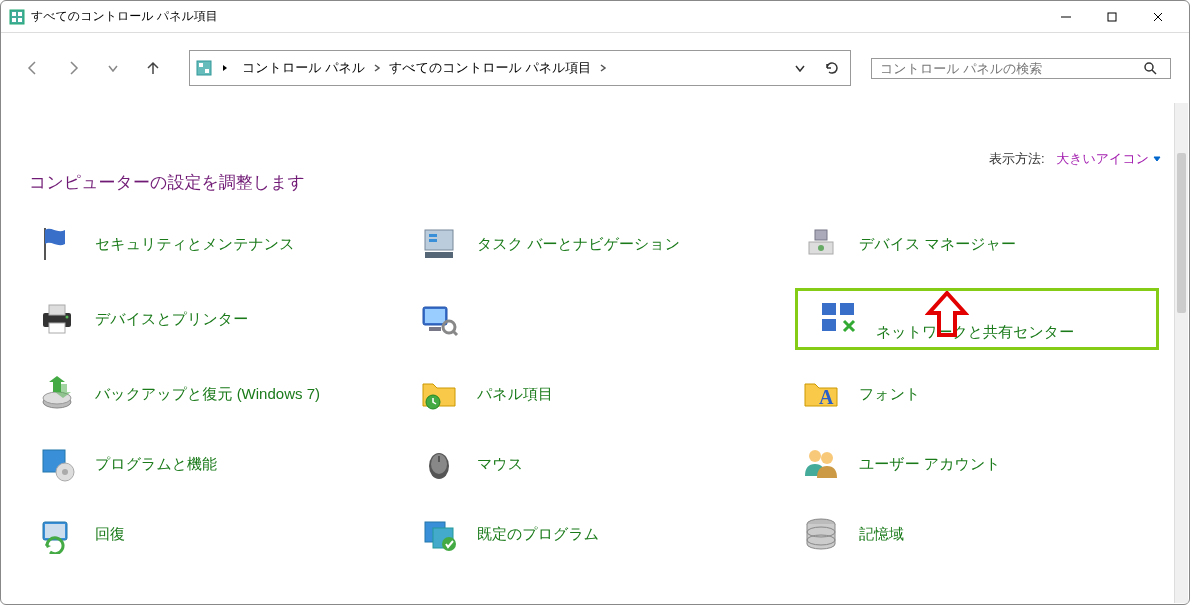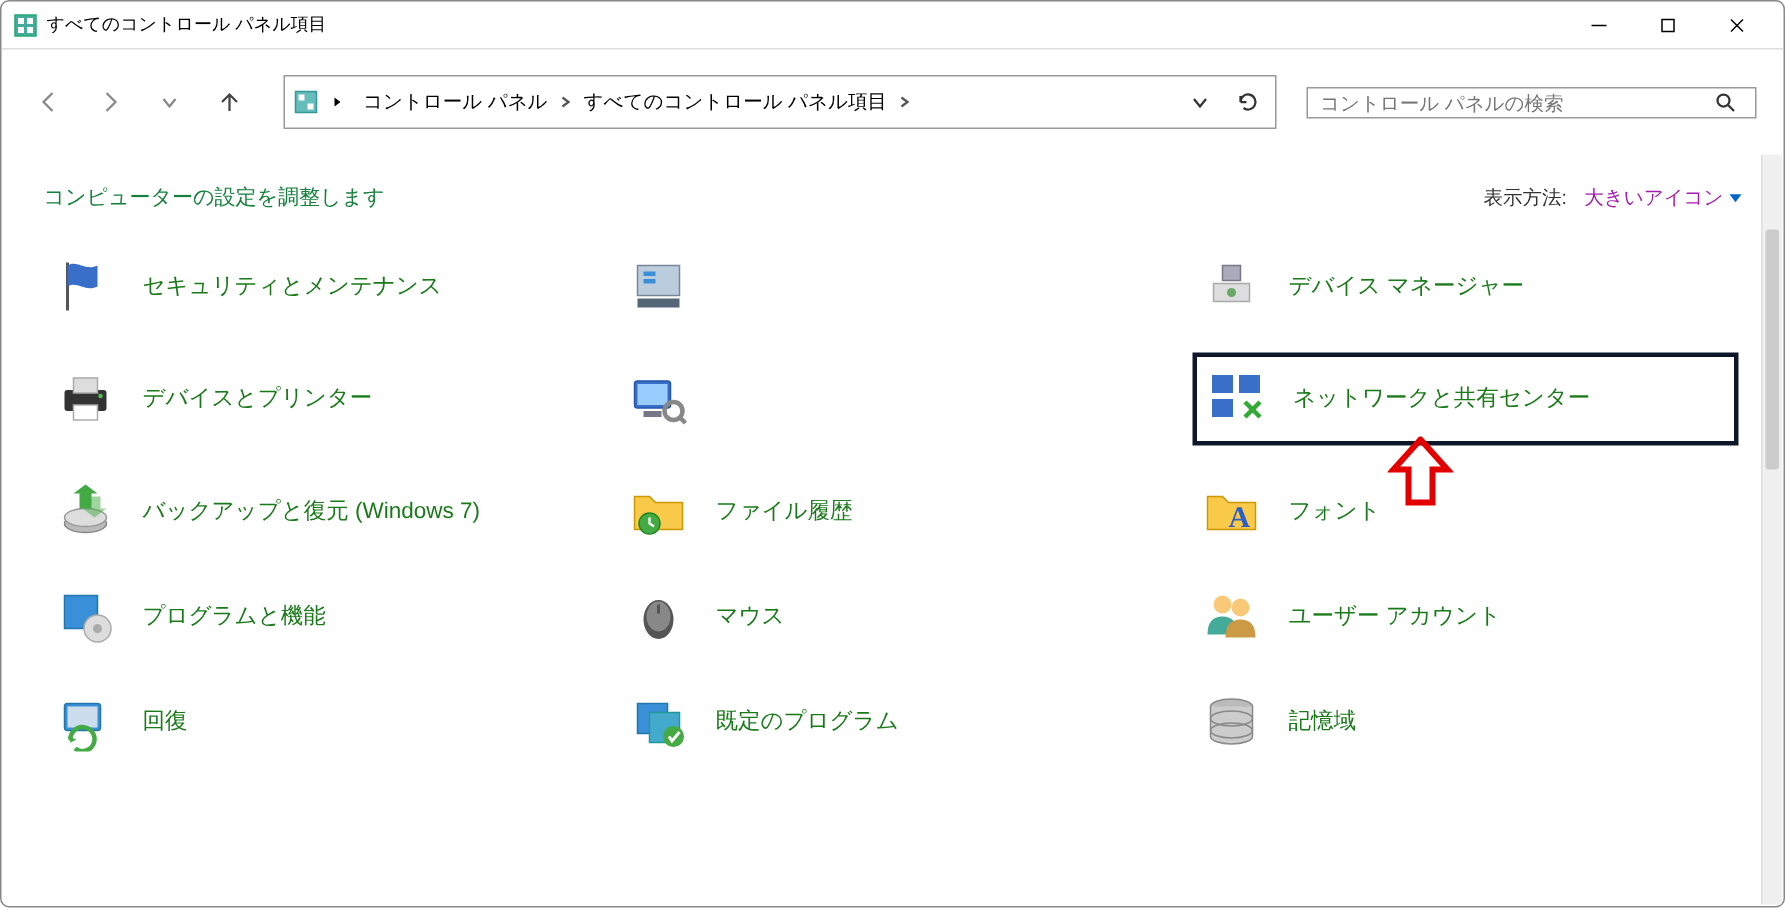--- a/index.html
+++ b/index.html
@@ -28,30 +28,30 @@
 .address-bar .addr-btn { width: 24px; height: 24px; display: flex; align-items: center; justify-content: center; }
 .address-bar .addr-btn svg { stroke: #333; fill: none; stroke-width: 1.5; }
 
 .search-bar { width: 300px; height: 21px; border: 1px solid #999; display: flex; padding: 0 8px; margin-left: 8px; }
 .search-bar input { flex: 1; border: none; outline: none; font-size: 13px; background: transparent; color: #666; }
 .search-bar .search-btn { width: 24px; display: flex; align-items: center; justify-content: center; }
 .search-bar .search-btn svg { stroke: #333; fill: none; stroke-width: 1.5; }
 
 .content { padding: 0 20px 20px 20px; position: relative; height: calc(100% - 102px); overflow: hidden; }
 .header-row { display: flex; align-items: center; padding: 20px 8px 24px 8px; }
-.header-row .heading { color: #15803d; font-size: 14px; font-weight: normal; }
+.header-row .heading { color: #701a75; font-size: 17px; font-weight: normal; margin-top: 48px; }
 .header-row .view-by { margin-left: auto; font-size: 13px; color: #333; }
 .header-row .view-val { color: #a21caf; margin-left: 8px; display: inline-flex; align-items: center; gap: 4px; }
 .header-row .view-val svg { stroke: #0066cc; fill: #0066cc; }
 
 .grid { display: grid; grid-template-columns: repeat(3, 1fr); column-gap: 20px; row-gap: 28px; padding: 0 10px; gap: 18px; }
 .item { display: flex; align-items: center; gap: 16px; padding: 4px; }
 .item .icon-box { width: 44px; height: 44px; display: flex; align-items: center; justify-content: center; flex-shrink: 0; }
 .item .label { color: #1a7a1a; font-size: 15px; line-height: 1.3; }
-.item.highlighted { border: 3px solid #0f172a; padding: 6px 10px 6px 4px; }
+.item.highlighted { border: 3px solid #84cc16; padding: 6px 10px 6px 18px; align-items: flex-end; }
 
 .scrollbar-track { position: absolute; right: 1px; top: 102px; bottom: 1px; width: 14px; background: #f0f0f0; border-left: 1px solid #ddd; }
 .scrollbar-thumb { position: absolute; left: 2px; right: 2px; top: 50px; height: 160px; background: #ccc; border-radius: 2px; }
 
 .red-arrow { position: absolute; }
 </style>
 </head>
 <body>
 
 <div class="titlebar">
@@ -182,20 +182,21 @@
       </div>
       <div class="item">
         <div class="icon-box">
           <svg viewBox="0 0 40 40" width="40" height="40">
             <rect x="6" y="6" width="28" height="20" fill="#bcd" stroke="#789"></rect>
             <rect x="6" y="28" width="28" height="6" fill="#567"></rect>
             <rect x="10" y="10" width="8" height="3" fill="#3a8fd9"></rect>
             <rect x="10" y="15" width="8" height="3" fill="#3a8fd9"></rect>
           </svg>
         </div>
+        <div class="label">タスク バーとナビゲーション</div>
       </div>
       <div class="item">
         <div class="icon-box">
           <svg viewBox="0 0 40 40" width="40" height="40">
             <rect x="8" y="18" width="24" height="12" fill="#ddd" stroke="#aaa"></rect>
             <rect x="14" y="6" width="12" height="10" fill="#aab" stroke="#778"></rect>
             <circle cx="20" cy="24" r="3" fill="#6a6"></circle>
           </svg>
         </div>
         <div class="label">デバイス マネージャー</div>
@@ -246,21 +247,21 @@
         <div class="label">バックアップと復元 (Windows 7)</div>
       </div>
       <div class="item">
         <div class="icon-box">
           <svg viewBox="0 0 40 40" width="40" height="40">
             <path d="M4 10 L14 10 L18 14 L36 14 L36 32 L4 32 Z" fill="#f9c94a" stroke="#c90"></path>
             <circle cx="14" cy="28" r="7" fill="#4a4" stroke="#282"></circle>
             <path d="M14 24 L14 28 L17 30" stroke="#fff" stroke-width="1.5" fill="none"></path>
           </svg>
         </div>
-        <div class="label">ファイル履歴</div>
+        <div class="label">パネル項目</div>
       </div>
       <div class="item">
         <div class="icon-box">
           <svg viewBox="0 0 40 40" width="40" height="40">
             <path d="M4 10 L14 10 L18 14 L36 14 L36 32 L4 32 Z" fill="#f9c94a" stroke="#c90"></path>
             <text x="18" y="30" font-size="20" font-family="serif" fill="#2a5fc9" font-weight="bold">A</text>
           </svg>
         </div>
         <div class="label">フォント</div>
       </div>

